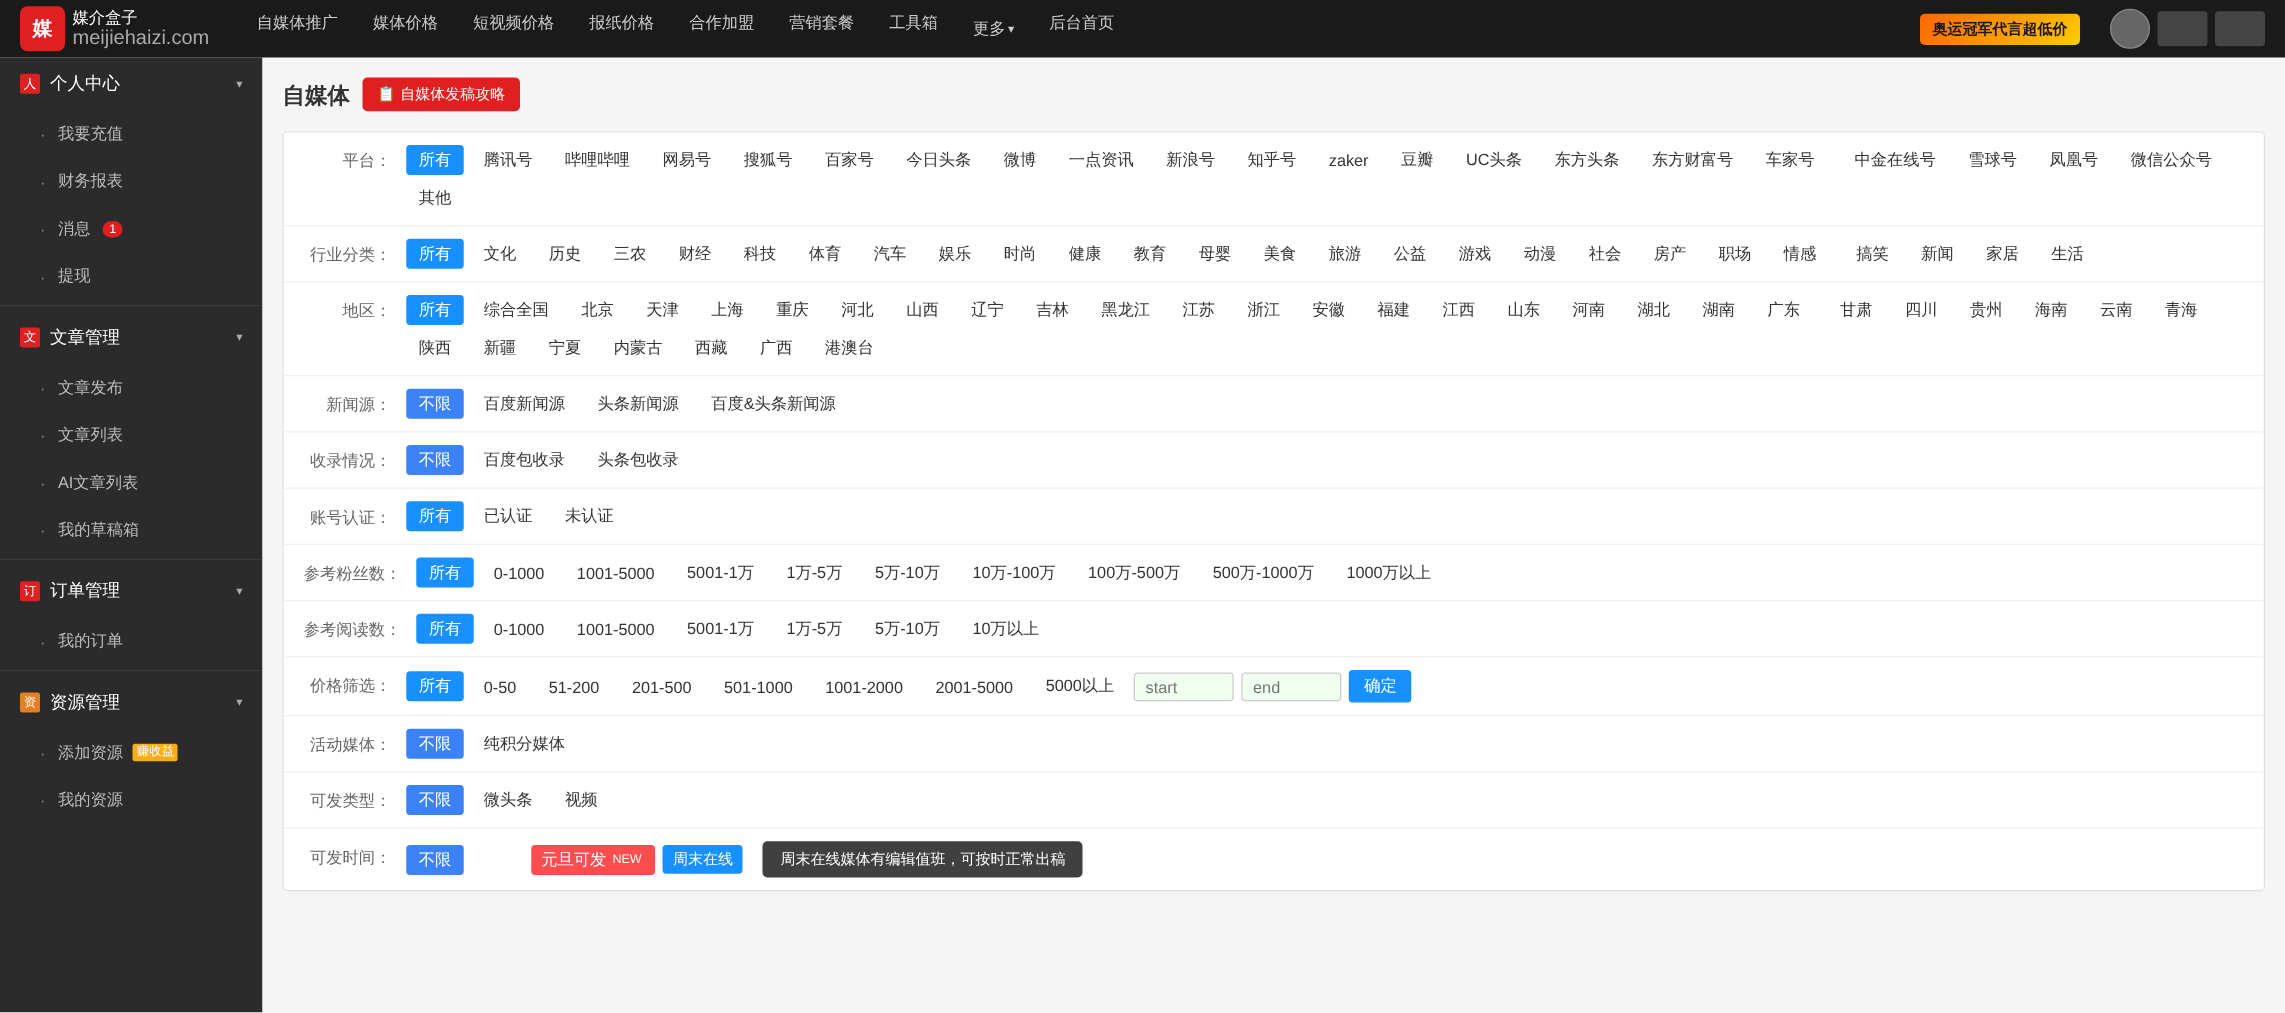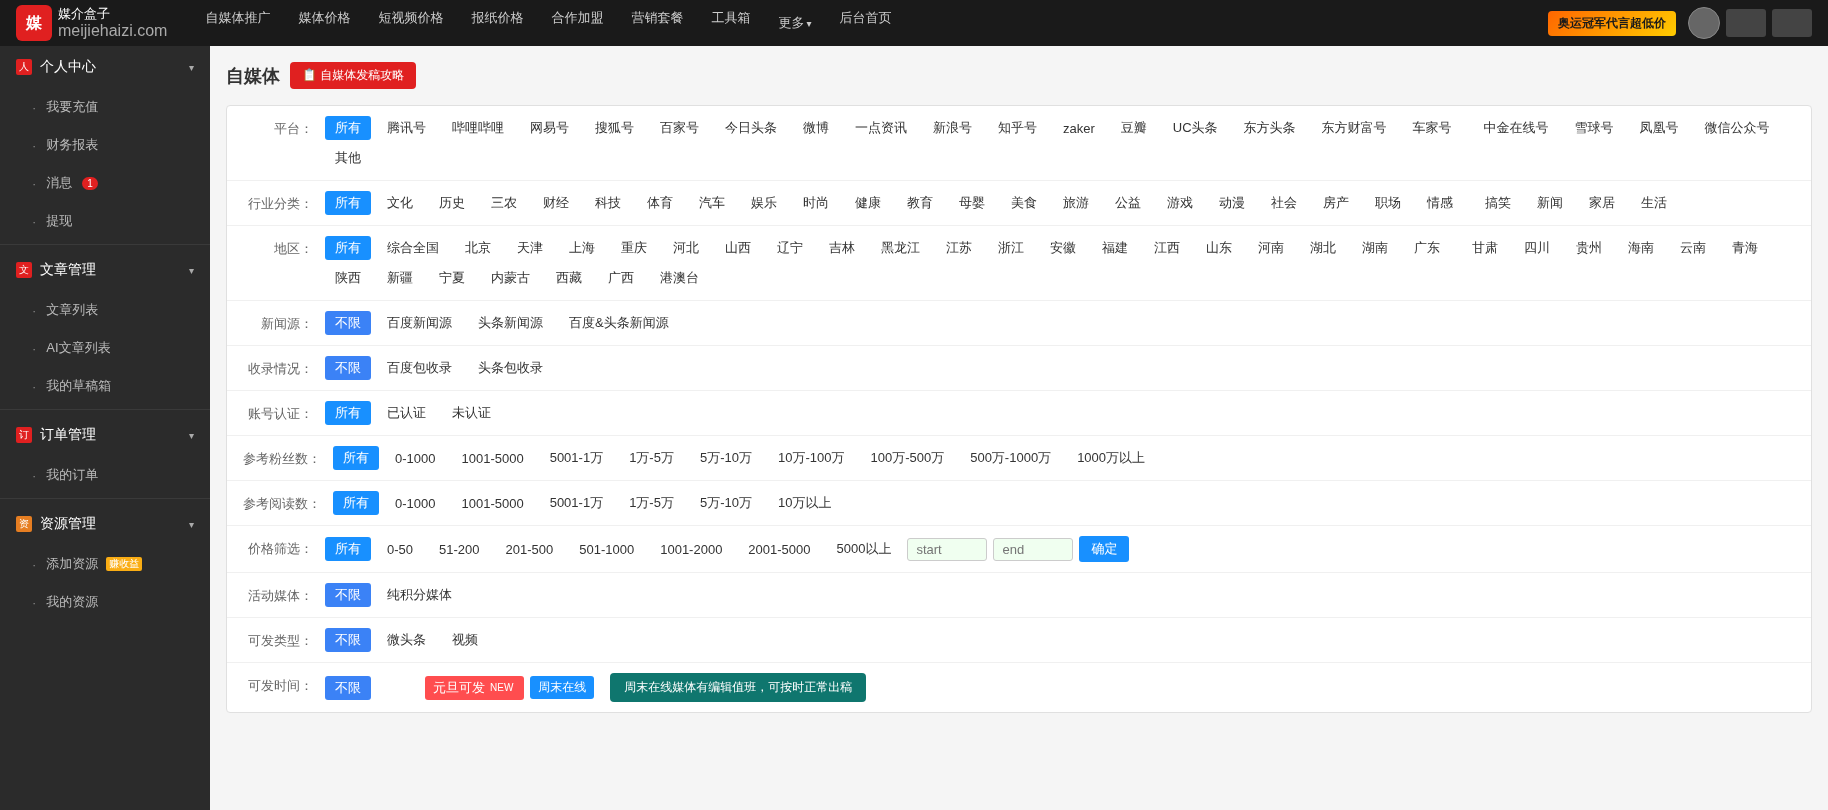--- a/index.html
+++ b/index.html
@@ -63,21 +63,21 @@
       gap: 2px;
       color: #ccc;
       padding: 0 14px;
       cursor: pointer;
       height: 56px;
     }
     .nav-more-arrow { font-size: 10px; }
     .nav-right {
       display: flex;
       align-items: center;
-      gap: 12px;
+      gap: 24px;
       margin-left: auto;
     }
     .promo-banner {
       background: linear-gradient(135deg, #ff6600, #ffcc00);
       border-radius: 4px;
       padding: 4px 10px;
       font-size: 12px;
       font-weight: bold;
       color: #1a1a1a;
       white-space: nowrap;
@@ -286,21 +286,21 @@
       border-radius: 2px;
       padding: 0 3px;
       margin-left: 2px;
       vertical-align: middle;
       line-height: 14px;
       display: inline-block;
     }
 
     
     .tooltip-bar {
-      background: #0f766e;
+      background: #404040;
       color: white;
       font-size: 12px;
       padding: 6px 14px;
       border-radius: 4px;
       margin-left: 8px;
     }
 
     
     .online-badge {
       background: #1890ff;
@@ -383,20 +383,21 @@
     </div>
 
     <div class="sidebar-divider"></div>
 
     <div class="sidebar-section">
       <div class="sidebar-group-header">
         <div class="sidebar-group-icon">文</div>
         <span class="sidebar-group-label">文章管理</span>
         <span class="sidebar-group-arrow">▾</span>
       </div>
+      <div class="sidebar-item">文章发布</div>
       <div class="sidebar-item">文章列表</div>
       <div class="sidebar-item">AI文章列表</div>
       <div class="sidebar-item">我的草稿箱</div>
     </div>
 
     <div class="sidebar-divider"></div>
 
     <div class="sidebar-section">
       <div class="sidebar-group-header">
         <div class="sidebar-group-icon">订</div>

